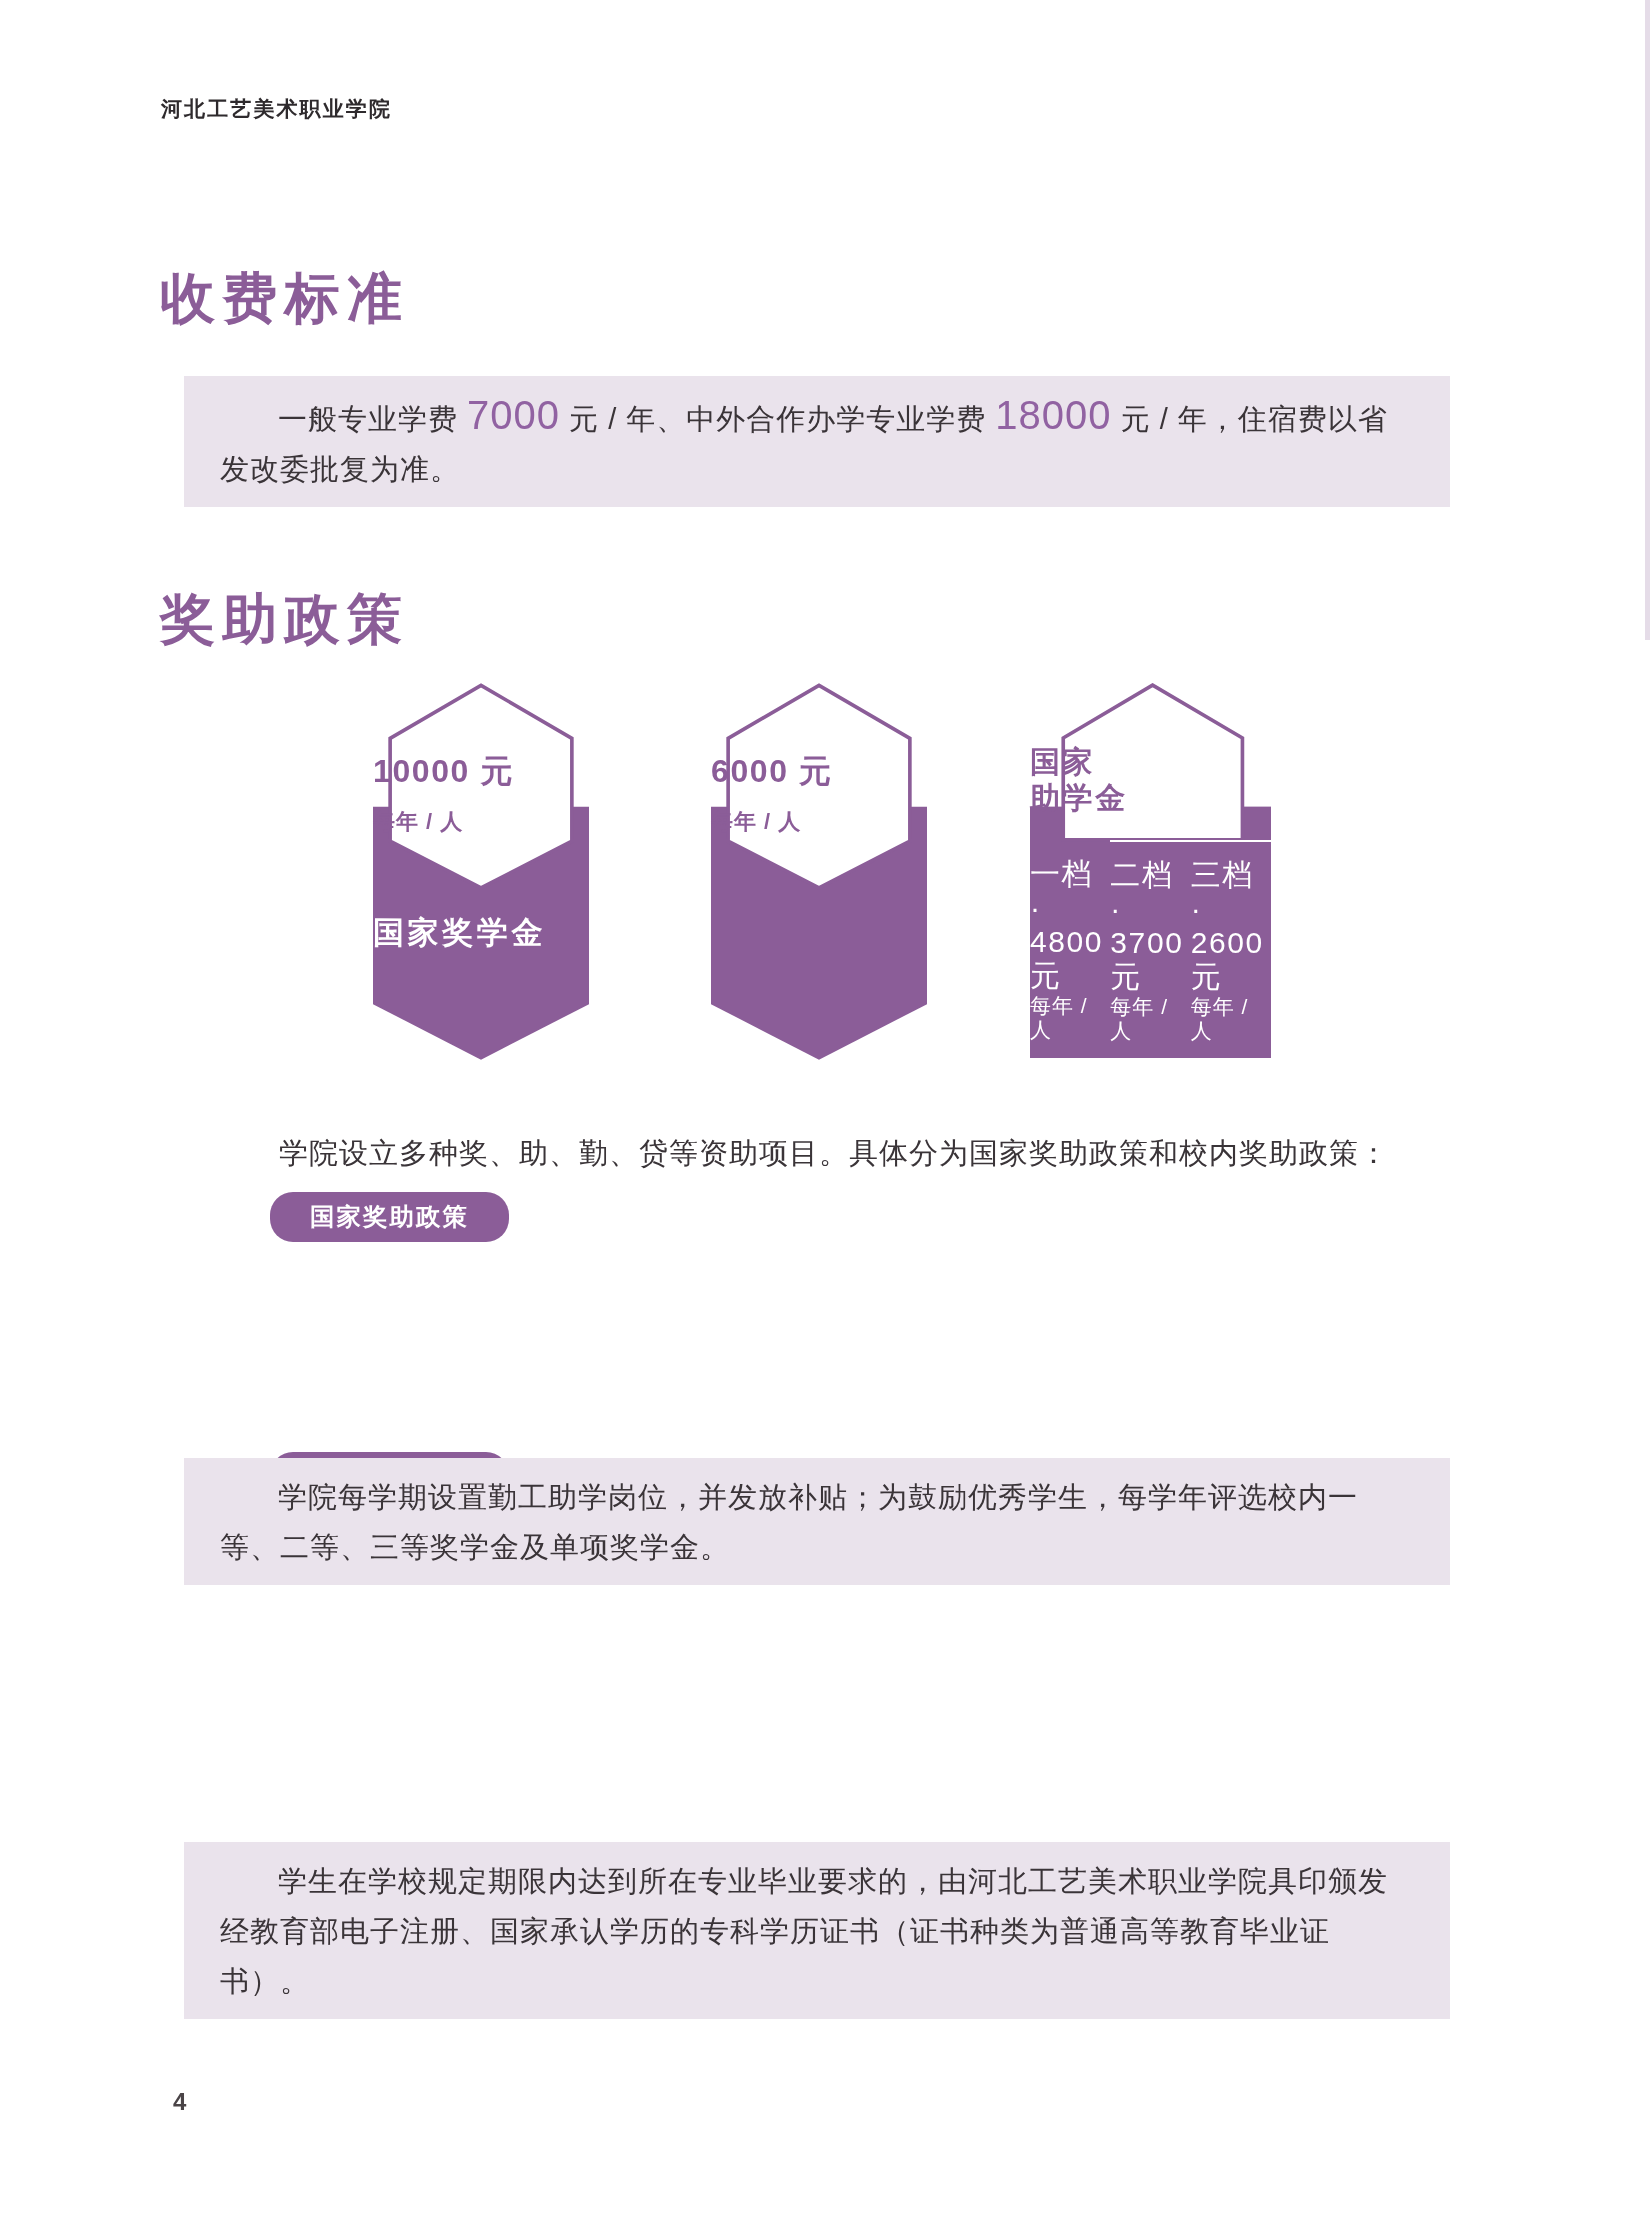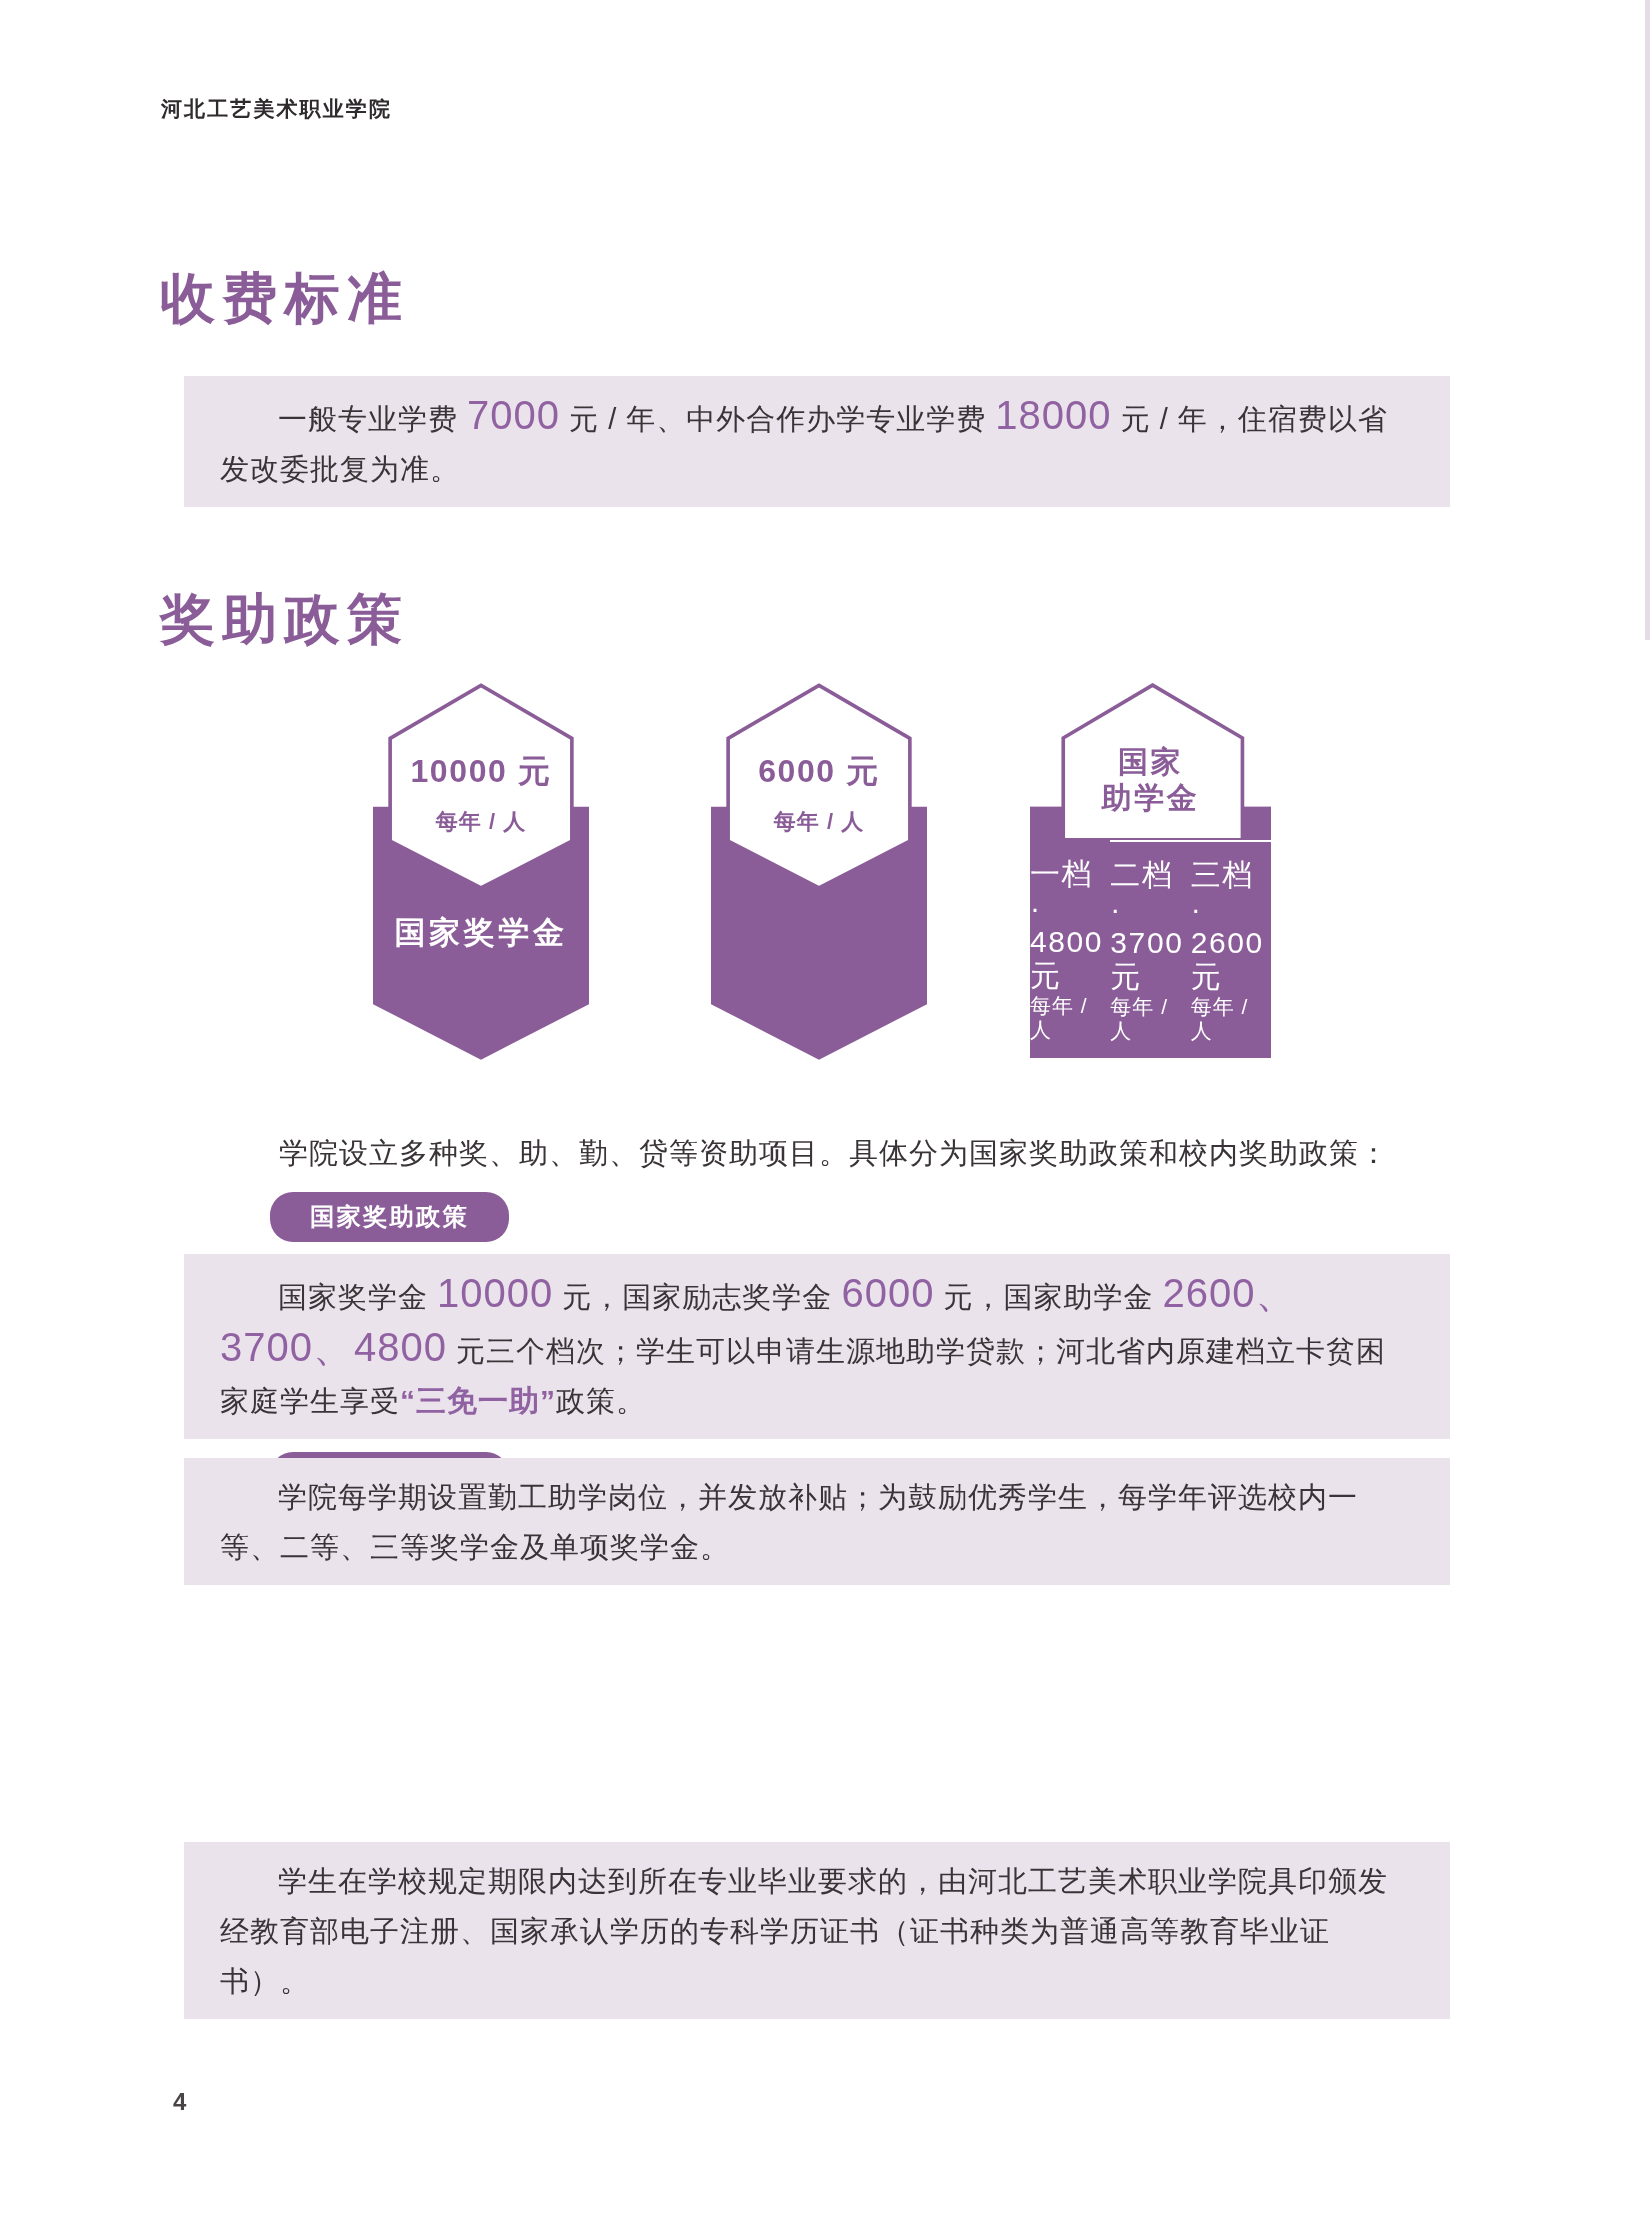--- a/index.html
+++ b/index.html
@@ -29,21 +29,21 @@
     line-height:42px; text-indent:2em; letter-spacing:1px; color:var(--text);}
   .pill{position:absolute; left:270px; width:239px; height:50px; background:var(--accent);
     border-radius:23px; color:var(--white); font-size:24.4px; font-weight:700; letter-spacing:2.1px;
     display:flex; align-items:center; justify-content:center;}
   .pill-national{top:1192px;} .pill-campus{top:1452px;}
   .badge{position:absolute; top:683px;}
   .badge svg{position:absolute; left:0; top:0; color:var(--accent);}
   .badge-1{left:373px; width:216px; height:377px;}
   .badge-2{left:711px; width:216px; height:377px;}
   .badge-3{left:1030px; width:241px; height:375px;}
-  .badge .txt{position:absolute; left:0; width:100%; text-align:center;}
+  .badge .txt{position:absolute; left:0; width:100%; text-align:left;}
   .hex-amount{top:70px; font-size:32px; font-weight:600; color:var(--accent); letter-spacing:1.6px; line-height:36px;}
   .hex-per{top:126px; font-size:22px; font-weight:700; color:var(--accent); letter-spacing:1px; line-height:26px;}
   .hex-label{top:232px; font-size:31px; font-weight:600; color:var(--white); letter-spacing:3.6px; line-height:35px;}
   .hex-label.two-lines{top:214px;}
   .penta-label{top:61px; font-size:30px; font-weight:700; color:var(--accent); letter-spacing:2.6px; line-height:36px;}
   .tiers{position:absolute; left:0; top:157px; width:100%; height:218px; display:flex; flex-direction:row;}
   .tier{flex:1 1 0; display:flex; flex-direction:column; align-items:center; justify-content:center; gap:1px;}
   .tier + .tier{border-top:2.6px solid var(--white);}
   .tier-text{font-size:30px; font-weight:500; color:var(--white); letter-spacing:1.6px; line-height:34px;}
   .tier-per{font-size:21px; font-weight:500; color:var(--white); letter-spacing:1px; line-height:24px;}
@@ -106,23 +106,20 @@
         <div class="tier-text">三档 · 2600 元</div>
         <div class="tier-per">每年 / 人</div>
       </div>
     </div>
   </div>
 
   <div class="intro-line">学院设立多种奖、助、勤、贷等资助项目。具体分为国家奖助政策和校内奖助政策：</div>
 
   <div class="pill pill-national">国家奖助政策</div>
 
-  <div class="lav-box box-national">
-    <p><span>国家奖学金 </span><span class="seg-num">10000</span><span> 元，国家励志奖学金 </span><span class="seg-num">6000</span><span> 元，国家助学金 </span><span class="seg-num">2600、3700、4800</span><span> 元三个档次；学生可以申请生源地助学贷款；河北省内原建档立卡贫困家庭学生享受</span><span class="seg-strong">“三免一助”</span><span>政策。</span></p>
-  </div>
 
   <div class="pill pill-campus">校内奖助政策</div>
 
   <div class="lav-box box-campus">
     <p><span>学院每学期设置勤工助学岗位，并发放补贴；为鼓励优秀学生，每学年评选校内一等、二等、三等奖学金及单项奖学金。</span></p>
   </div>
 
 
   <div class="lav-box box-diploma">
     <p><span>学生在学校规定期限内达到所在专业毕业要求的，由河北工艺美术职业学院具印颁发经教育部电子注册、国家承认学历的专科学历证书（证书种类为普通高等教育毕业证书）。</span></p>

